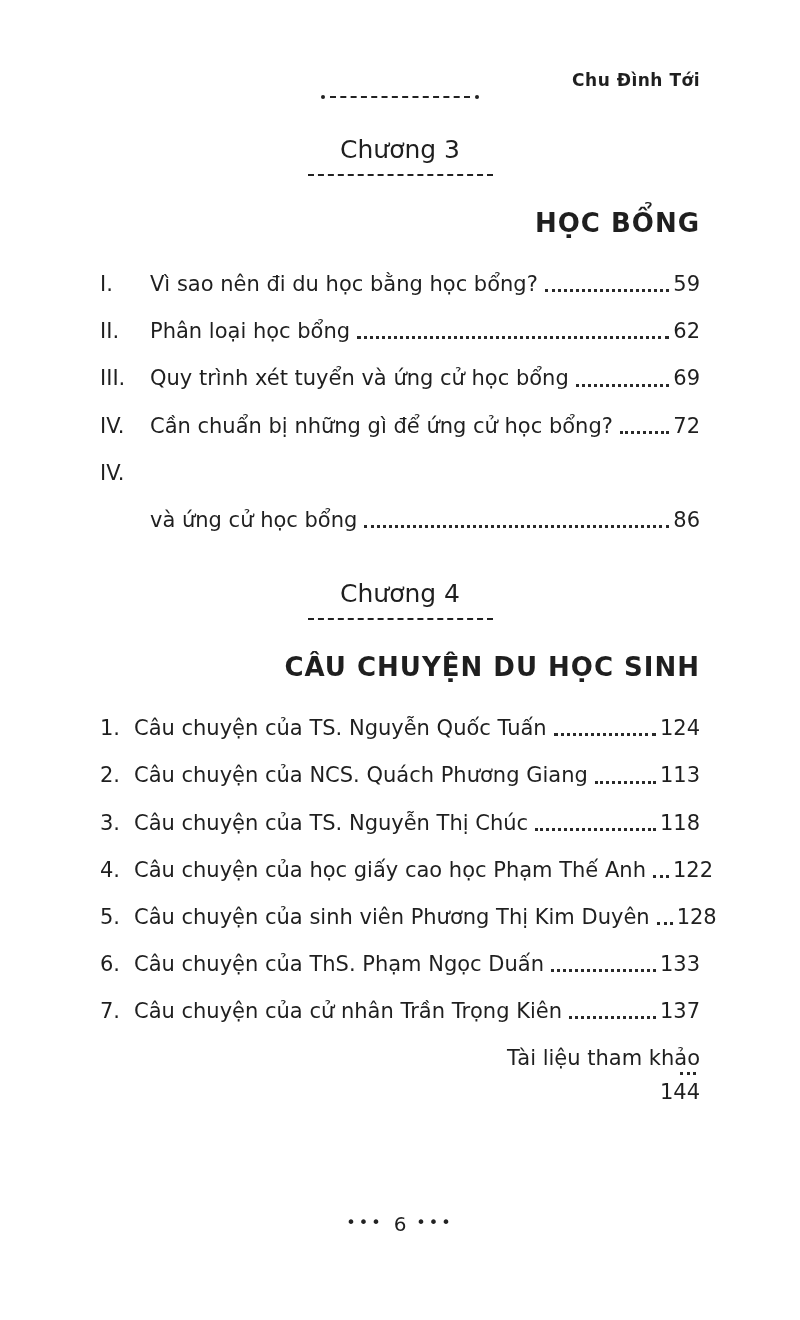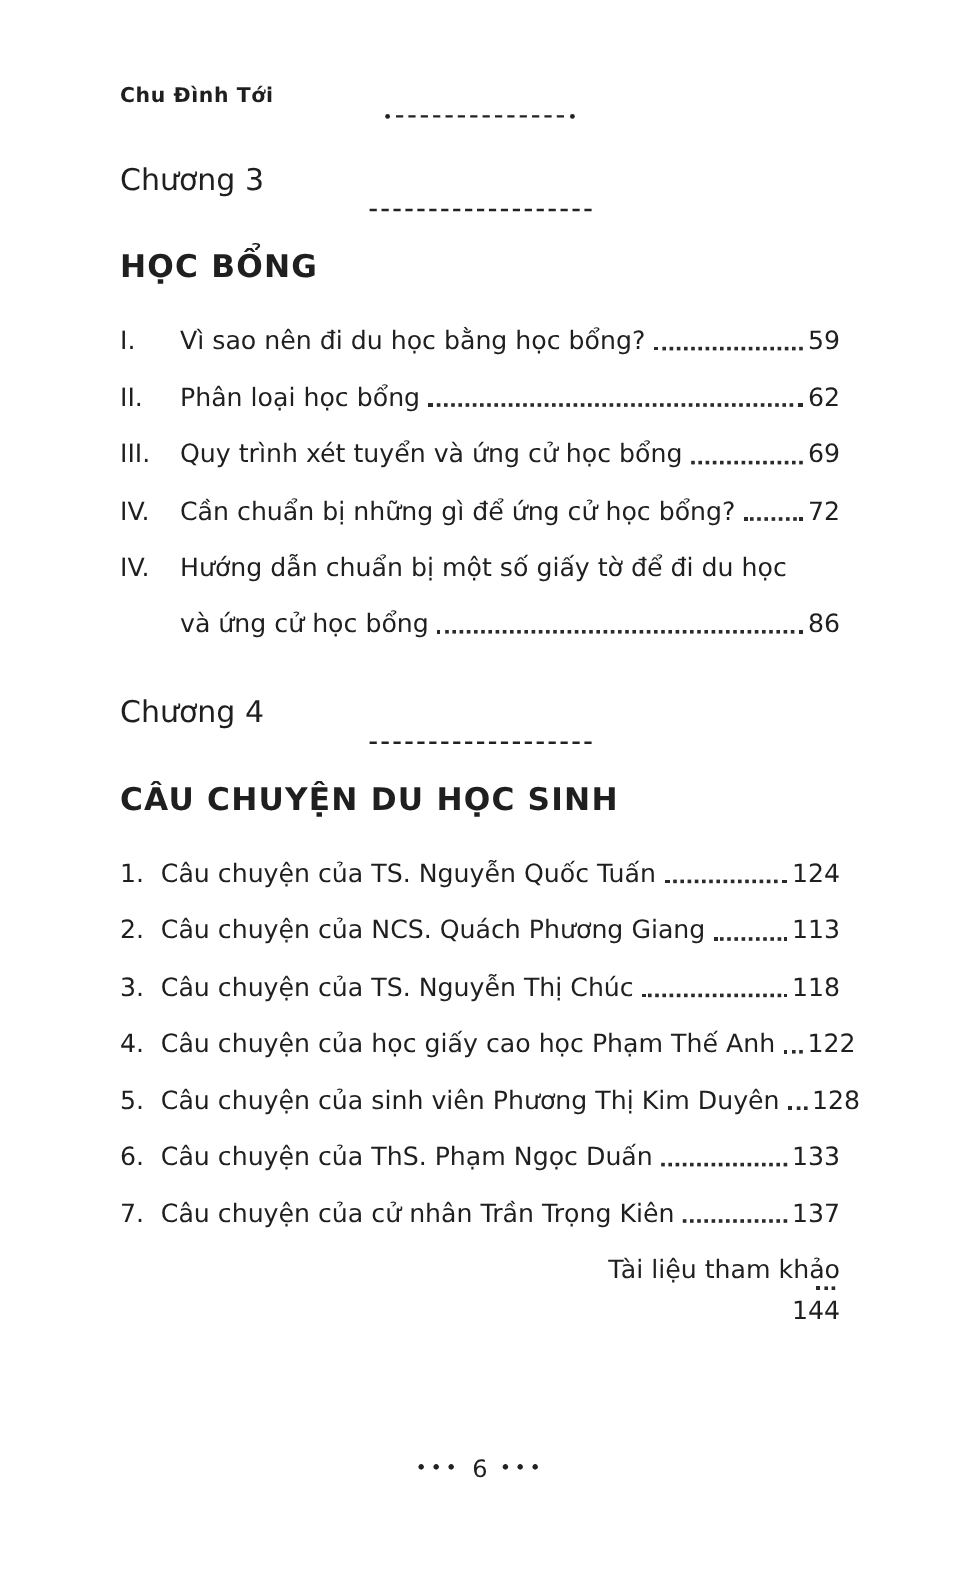--- a/index.html
+++ b/index.html
@@ -14,21 +14,21 @@
     height: 1320px;
     margin: 0 auto;
     background: #ffffff;
     position: relative;
     padding: 70px 100px 0 100px;
     overflow: hidden;
   }
 
   
   .running-head {
-    text-align: left;
+    text-align: right;
     font-size: 17px;
     font-weight: bold;
     letter-spacing: 0.5px;
   }
   .head-deco {
     display: flex;
     align-items: center;
     justify-content: center;
     gap: 5px;
     margin-top: 5px;
@@ -39,33 +39,33 @@
     border-radius: 50%;
   }
   .deco-dashes {
     width: 140px;
     border-bottom: 2px dashed #222;
     height: 0;
   }
 
   
   .chapter-heading {
-    text-align: left;
+    text-align: center;
     font-size: 25px;
     font-weight: 500;
     margin-top: 36px;
   }
   .chapter-underline {
     width: 185px;
     border-bottom: 2px dashed #222;
     margin: 10px auto 0 auto;
     height: 0;
   }
   .section-title {
-    text-align: left;
+    text-align: right;
     font-size: 26px;
     font-weight: bold;
     margin-top: 32px;
     letter-spacing: 1px;
   }
 
   
   .toc { margin-top: 34px; }
   .toc-row {
     display: flex;
@@ -158,21 +158,20 @@
     <div class="toc-row">
       <span class="toc-num">IV.</span>
       <span class="toc-label">Cần chuẩn bị những gì để ứng cử học bổng?</span>
       <span class="leader"></span>
       <span class="toc-page">72</span>
     </div>
 
     <div class="toc-entry-multiline">
       <div class="line1">
         <span class="toc-num">IV.</span>
-        <span class="toc-label">Hướng dẫn chuẩn bị một số giấy tờ để đi du học</span>
       </div>
       <div class="toc-row">
         <span class="toc-num"></span>
         <span class="toc-label">và ứng cử học bổng</span>
         <span class="leader"></span>
         <span class="toc-page">86</span>
       </div>
     </div>
 
   </div>

